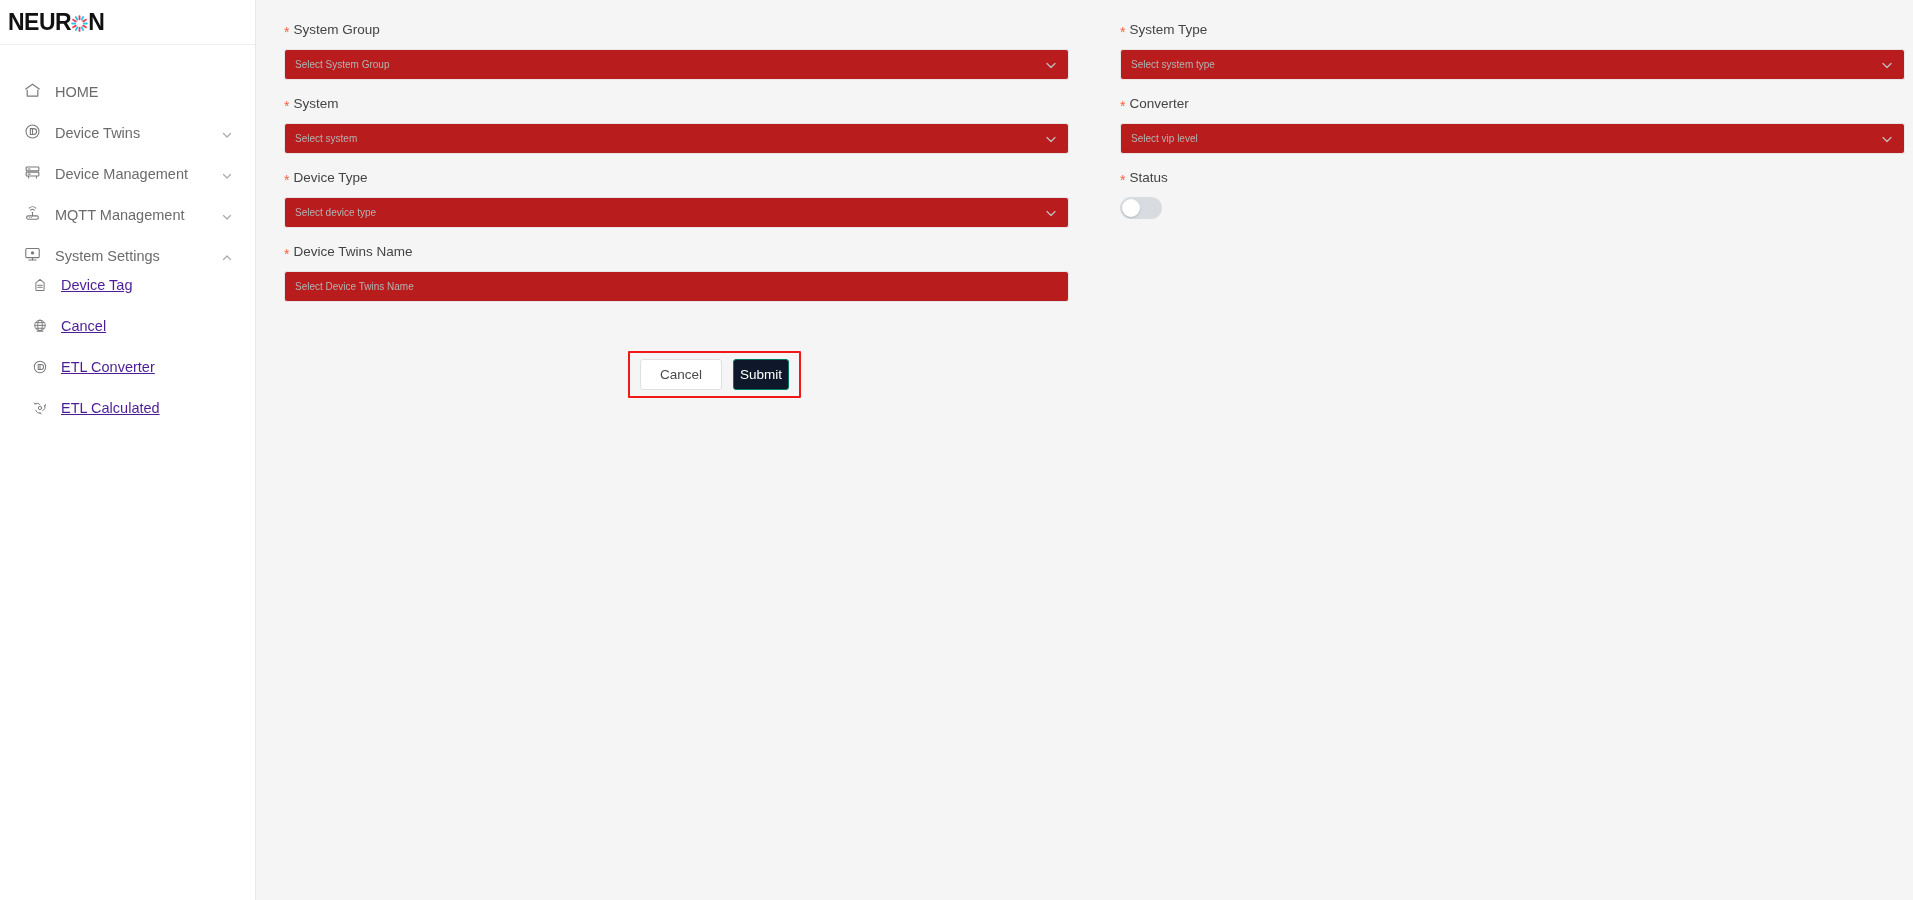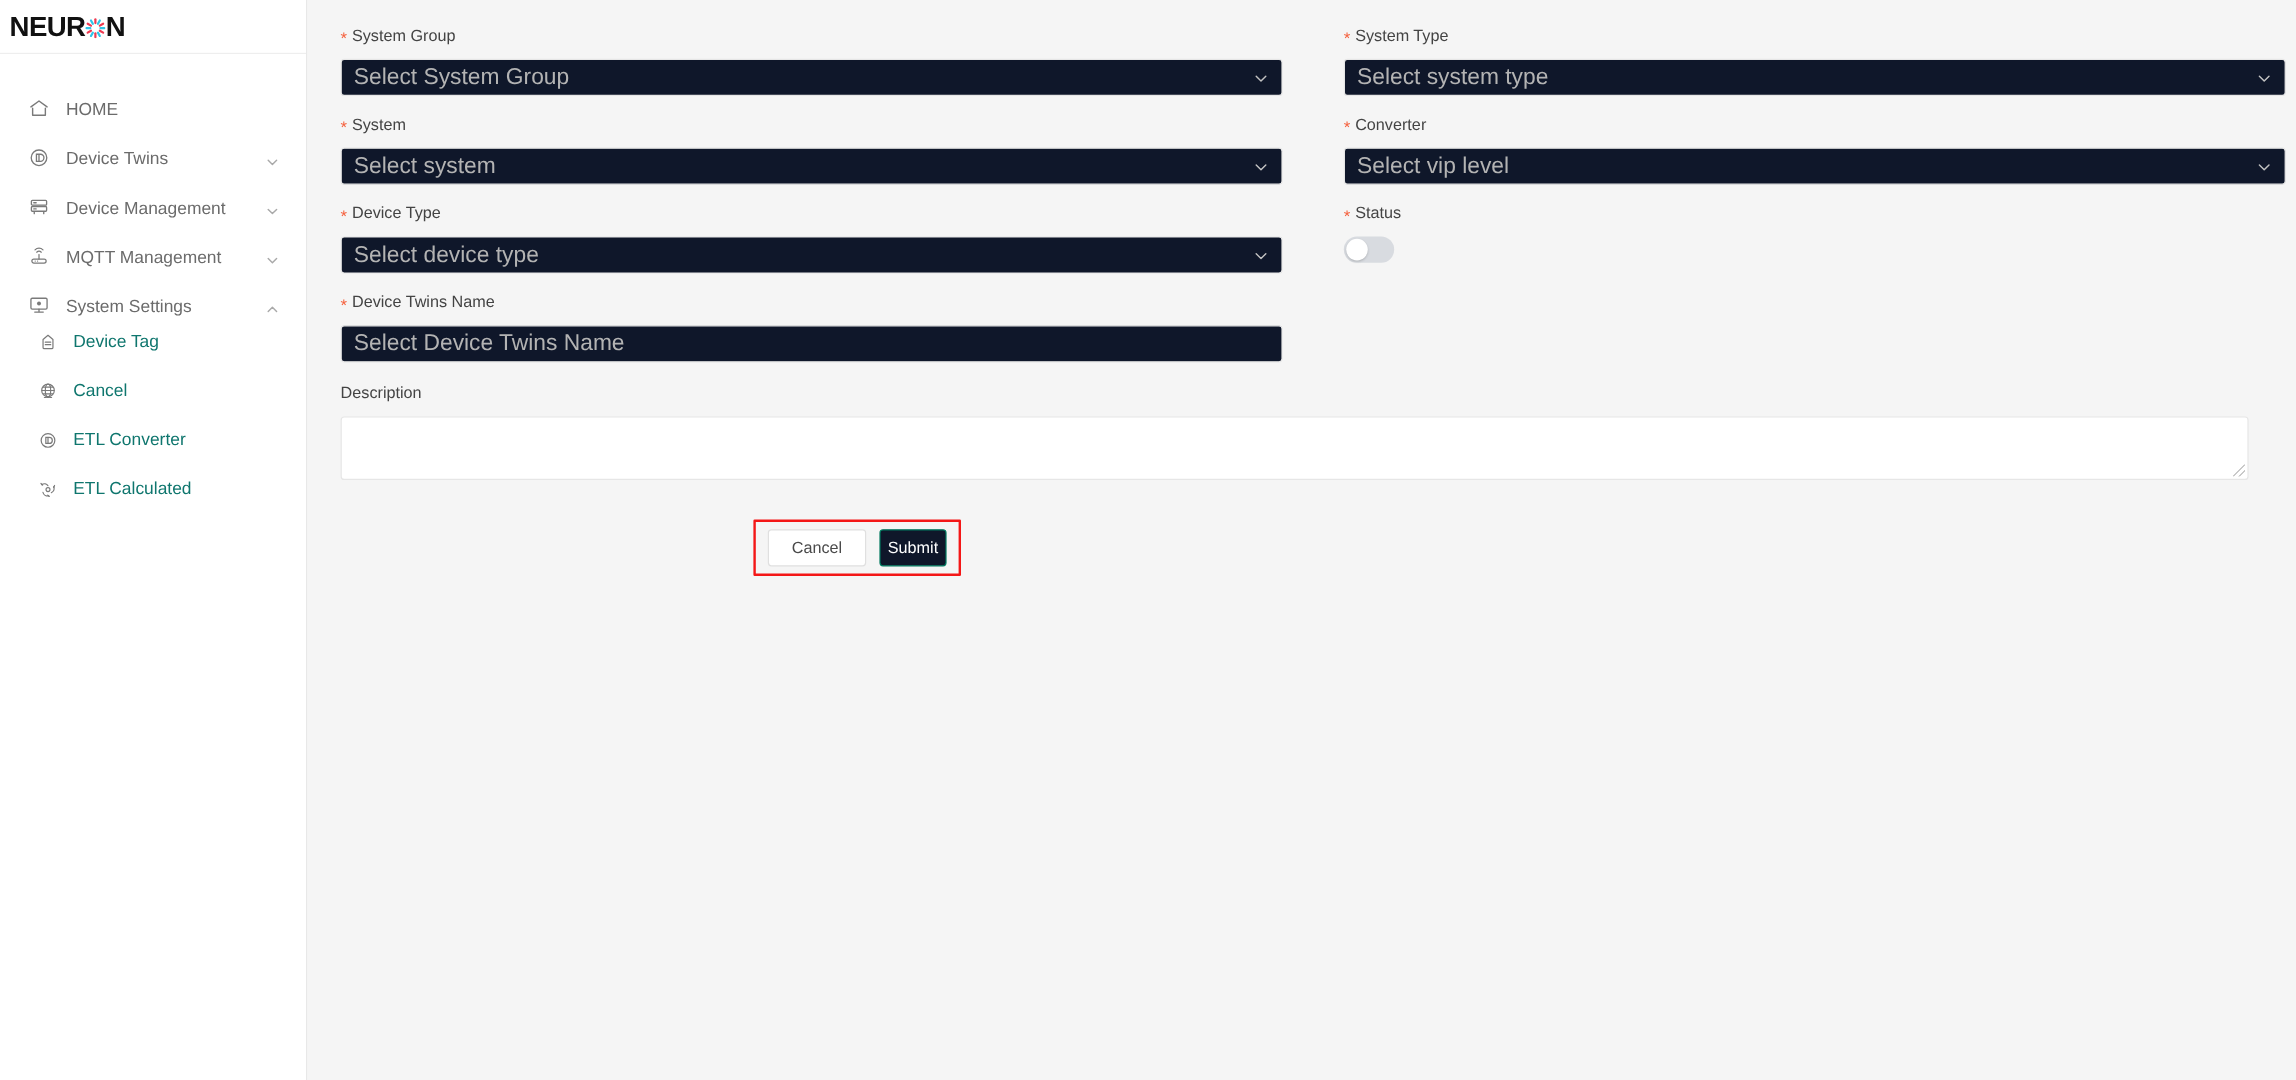--- a/index.html
+++ b/index.html
@@ -67,22 +67,23 @@
     width: 12px; height: 12px;
     color: #a9a9a9;
     display: flex; align-items: center; justify-content: center;
   }
   .nav-sub {
     display: flex;
     align-items: center;
     height: 41px;
     padding-left: 30px;
     cursor: pointer;
-    color: #0f766e;
+    color: #4c1d95;
     font-size: 14.5px;
+    text-decoration: underline;
   }
   .nav-sub .nav-icon { margin-right: 11px; }
 
   
   .main {
     flex: 1;
     height: 900px;
     display: flex;
     flex-direction: column;
     background: #f5f5f5;
@@ -168,27 +169,27 @@
   .req {
     color: #f5603d;
     font-size: 14px;
     margin-right: 4px;
     line-height: 1;
     position: relative;
     top: 3px;
   }
   .ctl {
     height: 31px;
-    background: #0f172a;
+    background: #b91c1c;
     border: 1px solid #e6e6e6;
     border-radius: 3px;
     display: flex;
     align-items: center;
     padding: 0 10px;
-    font-size: 19px;
+    font-size: 10px;
     color: #b3b3b3;
     cursor: pointer;
     width: 785px;
   }
   .ctl .chev { margin-left: auto; color: #c2c2c2; display: flex; }
   .ctl.input { cursor: text; }
 
   .toggle {
     width: 42px; height: 22px;
     border-radius: 11px;
@@ -534,26 +535,20 @@
           <span>Device Twins Name</span>
         </div>
         <div class="ctl input">
           <span>Select Device Twins Name</span>
         </div>
       </div>
 
       <div></div>
     </div>
 
-    <div class="desc-row">
-      <div class="label">
-        <span>Description</span>
-      </div>
-      <div class="textarea"></div>
-    </div>
 
     <div class="actions-row">
       <div class="actions-highlight">
         <div class="btn btn-cancel">Cancel</div>
         <div class="btn btn-submit">Submit</div>
       </div>
     </div>
 
   </section>
 </div>

